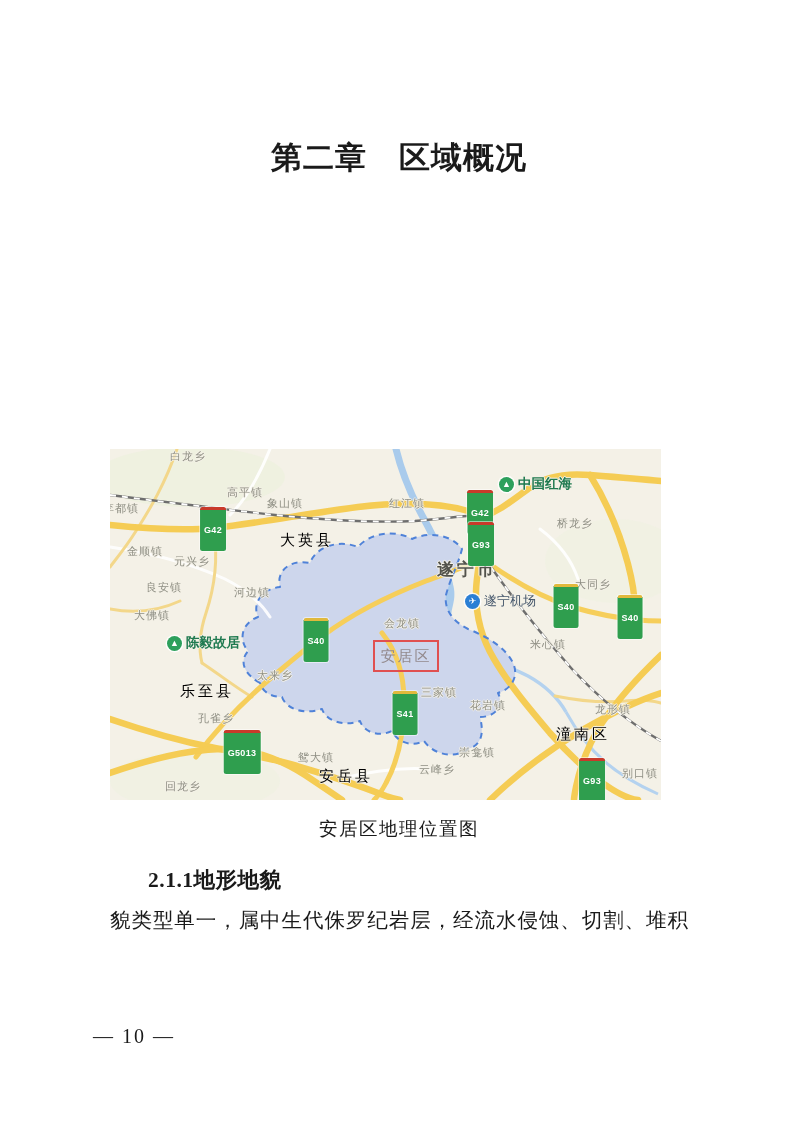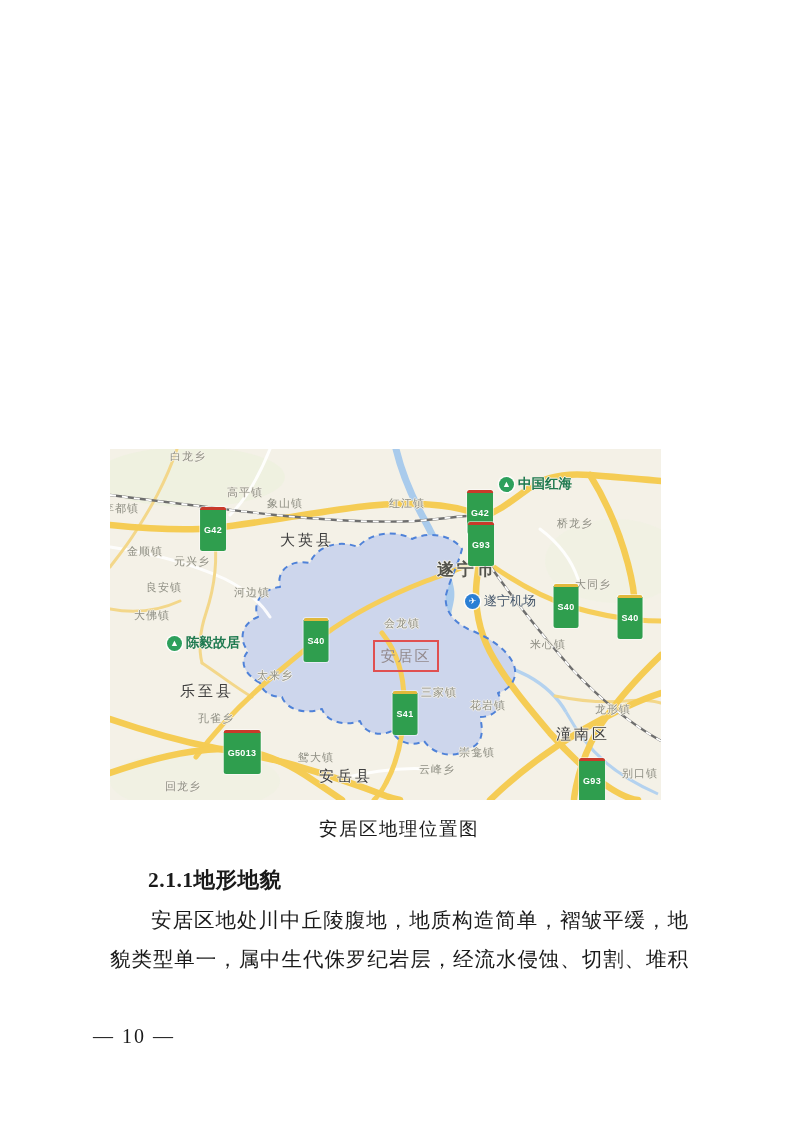--- a/index.html
+++ b/index.html
@@ -15,21 +15,21 @@
   .caption{position:absolute;left:110px;top:816px;width:578px;text-align:center;
         font-size:18.5px;letter-spacing:1.5px;}
   .pageno{position:absolute;left:93px;top:1025px;font-size:20px;letter-spacing:2px;}
 
   
   .map{position:absolute;left:110px;top:449px;width:551px;height:351px;overflow:hidden;
        background:#f4f1e7;font-family:"Liberation Sans","DejaVu Sans",sans-serif;}
   .map svg{position:absolute;left:0;top:0;}
   .lbl{position:absolute;font-size:11px;color:#8f8f84;white-space:nowrap;letter-spacing:1px;
        text-shadow:1px 0 #f4f1e7,-1px 0 #f4f1e7,0 1px #f4f1e7,0 -1px #f4f1e7;}
-  .lbl-county{position:absolute;font-size:15px;color:#404040;white-space:nowrap;letter-spacing:3px;
+  .lbl-county{position:absolute;font-size:15px;color:#000000;white-space:nowrap;letter-spacing:3px;
        text-shadow:1px 0 #f4f1e7,-1px 0 #f4f1e7,0 1px #f4f1e7,0 -1px #f4f1e7;}
   .lbl-city{position:absolute;font-size:17px;color:#52524b;font-weight:bold;white-space:nowrap;letter-spacing:3px;
        text-shadow:1px 0 #f4f1e7,-1px 0 #f4f1e7,0 1px #f4f1e7,0 -1px #f4f1e7;}
   .badge{position:absolute;transform:translate(-50%,-50%);background:#2f9e4e;color:#fff;
        font:bold 9px/1 "Liberation Sans",sans-serif;padding:16px 4px;border-radius:2.5px;
        border-top:3px solid #c83a2a;letter-spacing:.3px;box-shadow:0 0 0 1px rgba(255,255,255,.5);}
   .badge.s{border-top-color:#e0b93c;}
   .poi{position:absolute;display:flex;align-items:center;gap:4px;white-space:nowrap;}
   .poi .dot{width:15px;height:15px;border-radius:50%;display:flex;align-items:center;justify-content:center;
        color:#fff;font-size:9px;line-height:1;box-shadow:0 0 0 1.5px rgba(255,255,255,.85);flex:0 0 auto;}
@@ -40,20 +40,21 @@
   .poi .txt-blue{color:#44566b;font-size:13px;
        text-shadow:1px 0 #f4f1e7,-1px 0 #f4f1e7,0 1px #f4f1e7,0 -1px #f4f1e7;}
   .region-box{position:absolute;left:263px;top:191px;width:62px;height:28px;border:2px solid #e05050;
        display:flex;align-items:center;justify-content:center;font-size:15px;letter-spacing:2px;color:#938a8d;}
 </style>
 </head>
 <body>
 
 <div class="page">
 
+  <h1 class="chapter-title">第二章　区域概况</h1>
 
 
 
   <div class="map">
     <svg width="551" height="351" viewBox="0 0 551 351">
 
       <rect x="0" y="0" width="551" height="351" fill="#f4f1e7"></rect>
       <ellipse cx="80" cy="28" rx="95" ry="30" fill="#ecf1dd" opacity="0.7"></ellipse>
       <ellipse cx="505" cy="112" rx="70" ry="42" fill="#eff2e1" opacity="0.6"></ellipse>
       <ellipse cx="85" cy="332" rx="85" ry="30" fill="#eff2e1" opacity="0.6"></ellipse>
@@ -173,19 +174,18 @@
     <div class="region-box">
       <span>安居区</span>
     </div>
   </div>
 
   <div class="caption">安居区地理位置图</div>
 
   <h3 class="hdg" style="top:865px;font-size:21.5px">2.1.1地形地貌</h3>
 
   <div class="para" style="top:901px">
-    <div class="line first">安居区地处川中丘陵腹地，地质构造简单，褶皱平缓，地</div>
     <div class="line">貌类型单一，属中生代侏罗纪岩层，经流水侵蚀、切割、堆积</div>
   </div>
 
   <div class="pageno">— 10 —</div>
 
 </div>
 
 </body></html>

